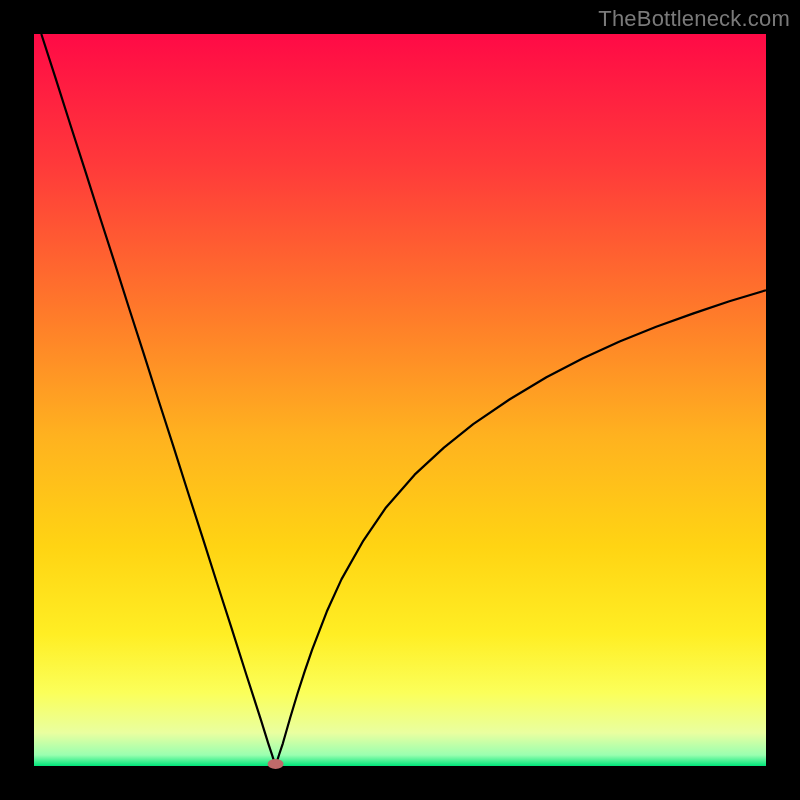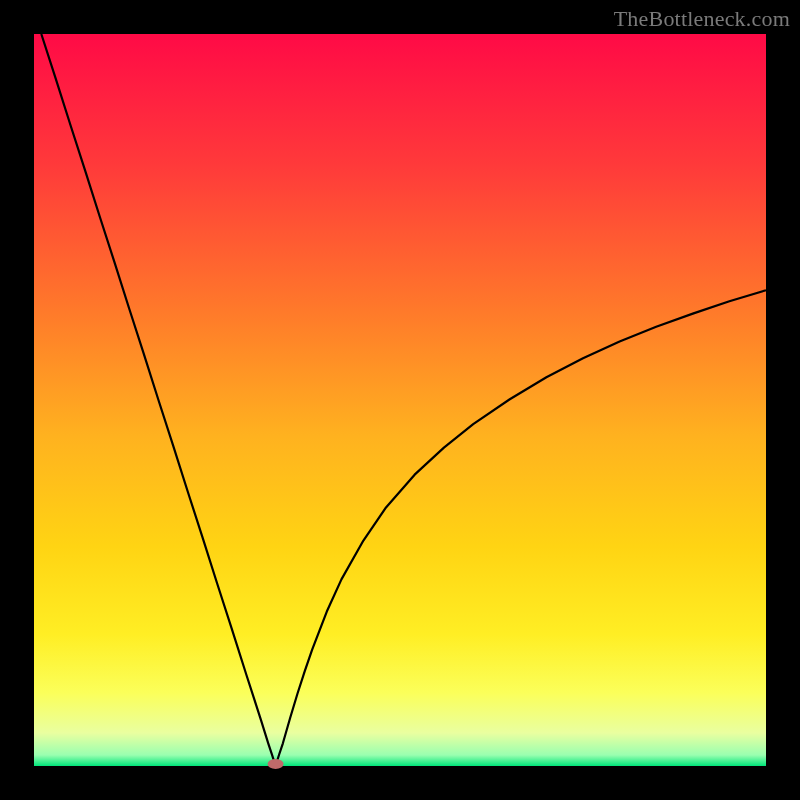--- a/index.html
+++ b/index.html
@@ -9,21 +9,20 @@
     height: 800px;
     overflow: hidden;
     background: #000;
     font-family: Arial, Helvetica, sans-serif;
   }
   .frame {
     position: relative;
     width: 800px;
     height: 800px;
     background: #000;
-    font-family: Liberation Serif, serif;
   }
   .plot-area {
     position: absolute;
     left: 34px;
     top: 34px;
     width: 732px;
     height: 732px;
     
   }
   .watermark {

